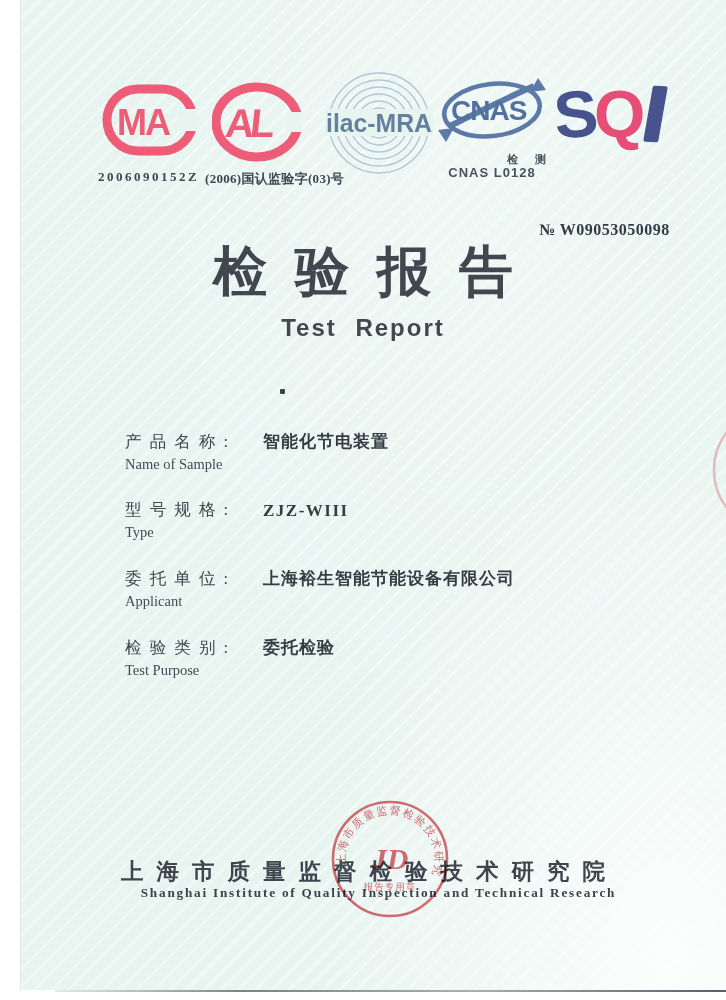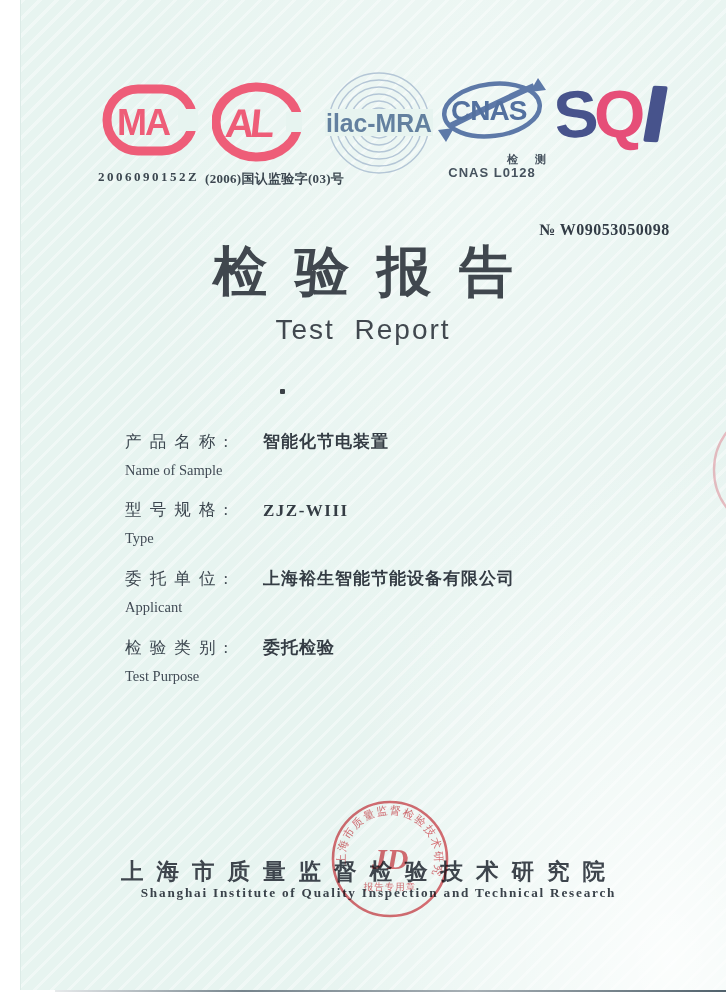--- a/index.html
+++ b/index.html
@@ -43,38 +43,38 @@
   .sqi-q{font-size:66px;line-height:60px;font-weight:900;color:#e64e78;margin-left:-4px;}
   .sqi-i{width:15px;height:56px;background:#47538c;margin-left:3px;margin-top:2px;transform:skewX(-7deg) rotate(3deg);border-radius:2px;}
   
   .title-cn{
     left:0;right:0;top:236px;text-align:center;
     font-size:54px;font-weight:bold;letter-spacing:28px;text-indent:28px;
     color:#40474e;
   }
   .title-en{
     left:0;right:0;top:314px;text-align:center;
-    font-size:28px;font-weight:normal;letter-spacing:2px;word-spacing:10px;
+    font-size:24px;font-weight:bold;letter-spacing:2px;word-spacing:10px;
     color:#41484f;
   }
   
   .frow{left:125px;width:480px;}
   .cn-line{display:flex;align-items:flex-end;}
   .flabel{
     width:138px;flex:0 0 138px;
     font-size:16.5px;letter-spacing:2px;color:#3d4750;
     font-family:"Liberation Serif","DejaVu Serif",serif;
   }
   .fvalue{
     font-size:17px;font-weight:600;color:#343c44;letter-spacing:1px;
     font-family:"Liberation Serif","DejaVu Serif",serif;
   }
   .fvalue.latin{font-weight:700;letter-spacing:1.5px;}
   .fen{
-    margin-top:9px;
+    margin-top:3px;
     font-family:"Liberation Serif","DejaVu Serif",serif;
     font-size:14.5px;color:#414b55;
   }
   
   .inst-cn{
     left:0;right:0;top:856px;text-align:center;
     font-size:22.5px;font-weight:600;letter-spacing:13px;text-indent:13px;
     color:#3e454d;
   }
   .inst-en{

